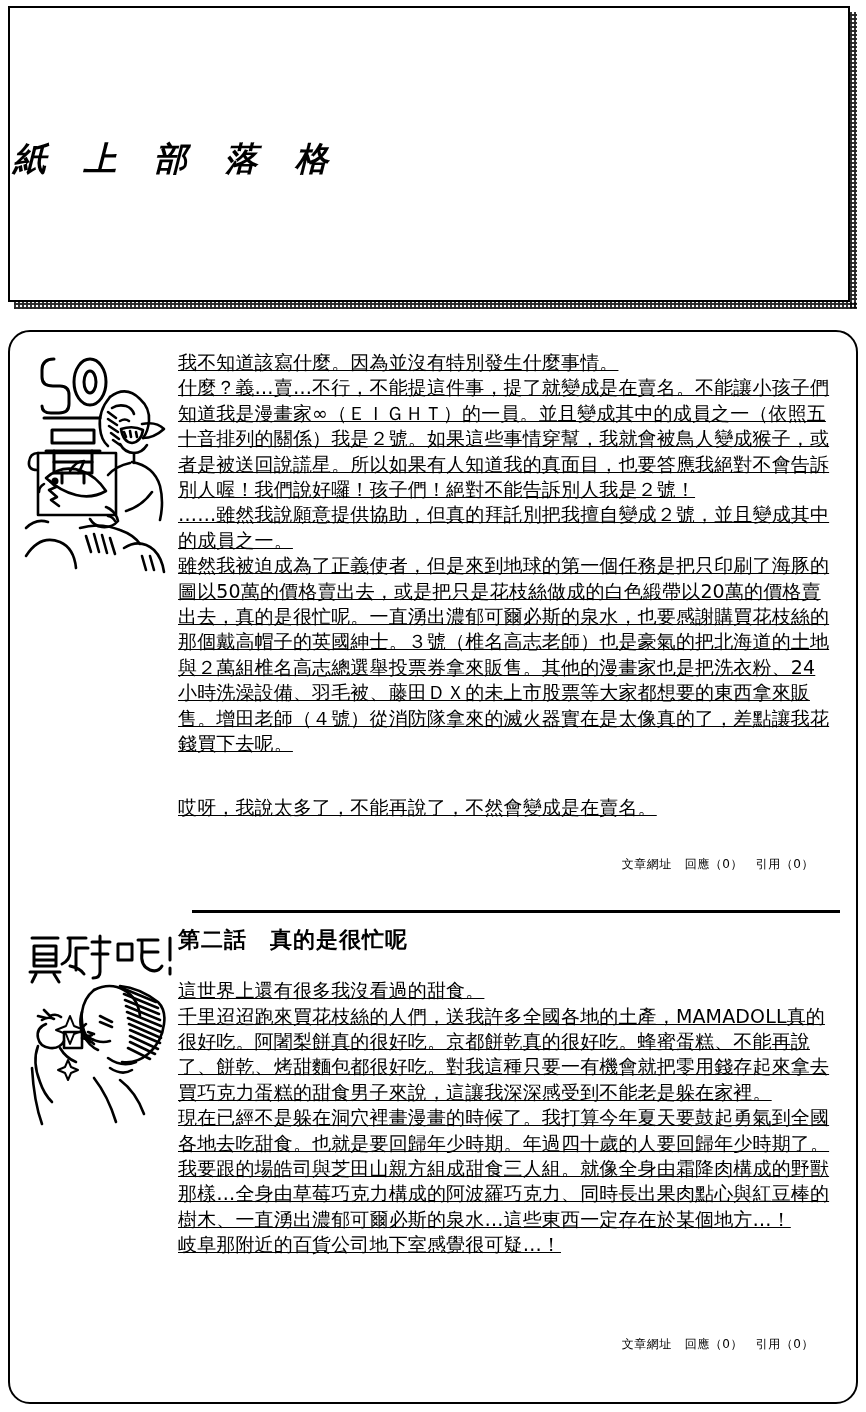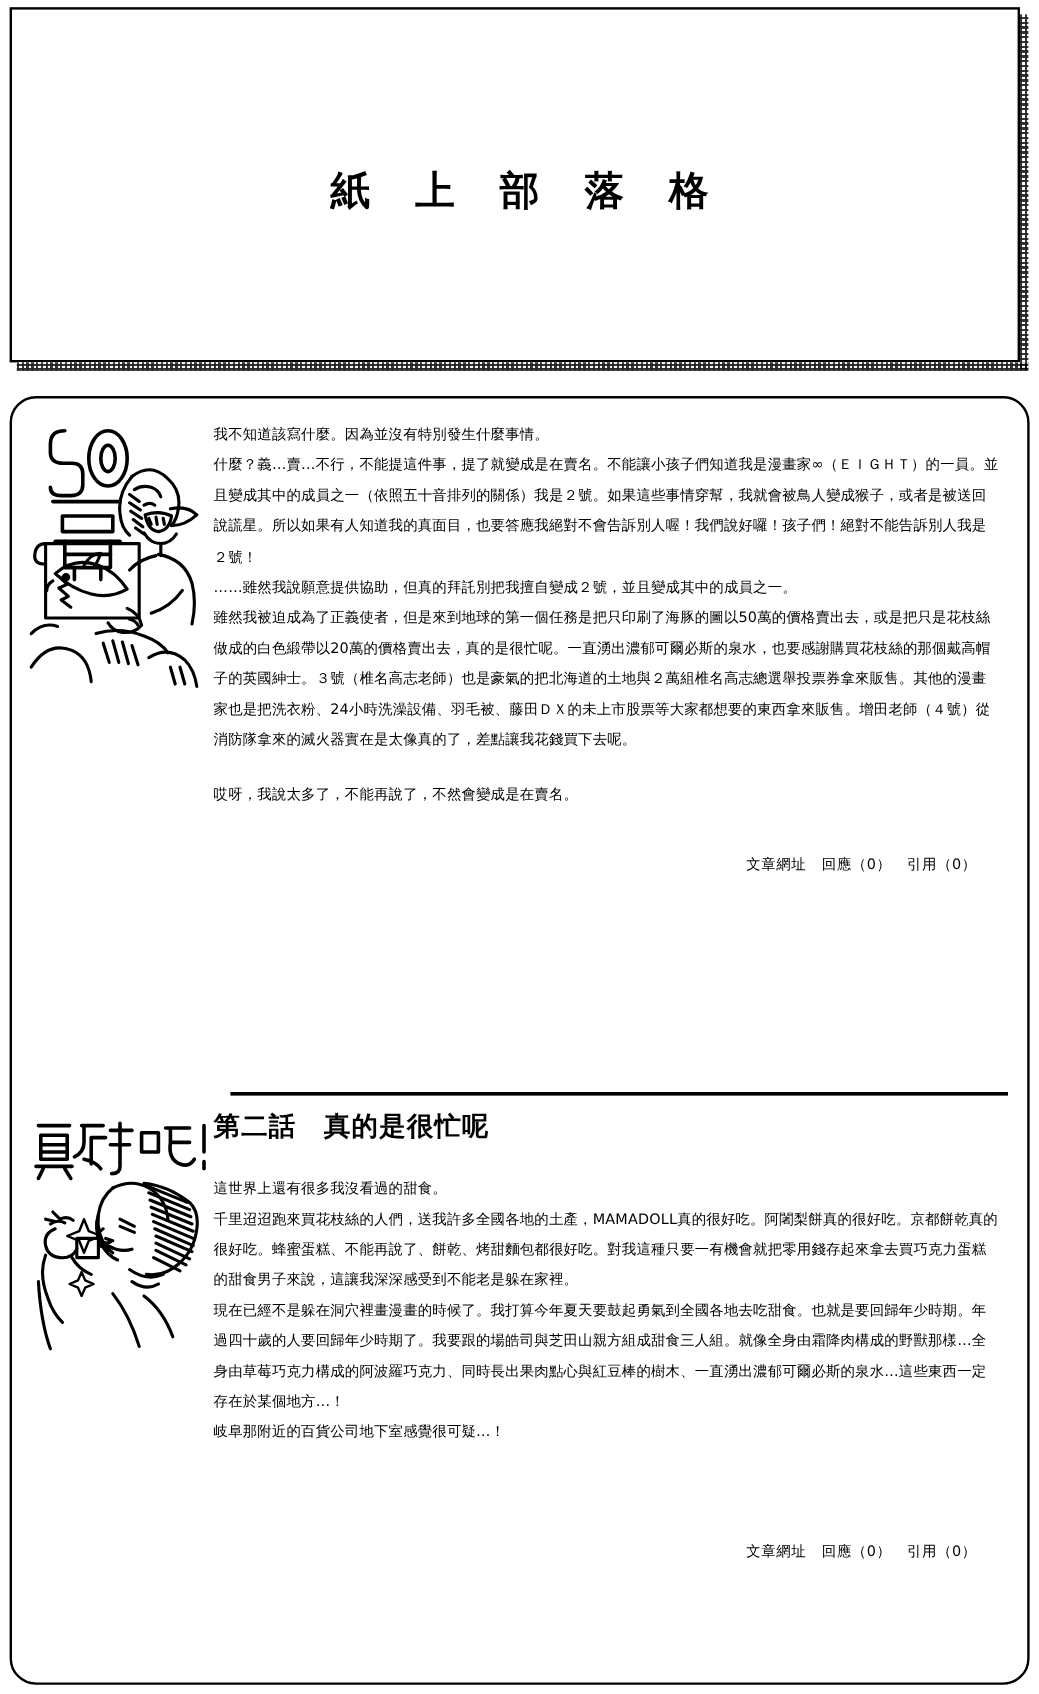--- a/index.html
+++ b/index.html
@@ -49,27 +49,27 @@
       repeating-linear-gradient(90deg, #111 0 2px, #fff 2px 4px),
       repeating-linear-gradient(0deg, #111 0 2px, #fff 2px 4px);
     background-blend-mode: multiply;
     opacity: 0.85;
   }
   .site-title {
     position: absolute;
     left: 0;
     right: 0;
     top: 142px;
-    text-align: center;
     font-size: 33px;
     font-weight: bold;
     letter-spacing: 13px;
     text-indent: 13px;
     line-height: 1;
     white-space: nowrap;
+    font-style: italic;
   }
 
   
   .content-box {
     position: absolute;
     left: 8px;
     top: 330px;
     width: 850px;
     height: 1074px;
     border: 2px solid #000;
@@ -96,31 +96,32 @@
   .entry-title {
     font-size: 22px;
     font-weight: bold;
     letter-spacing: 1px;
     line-height: 1.1;
     margin: 0 0 26px 0;
     white-space: pre;
   }
 
   .entry-text {
-    font-size: 12px;
+    font-size: 19px;
     line-height: 25.4px;
     letter-spacing: 0.15px;
     margin: 0;
     text-align: left;
+    text-decoration: underline;
   }
   .entry-text p {
     margin: 0;
   }
   .entry-text p.spaced {
-    margin-top: 21px;
+    margin-top: 38px;
   }
 
   .entry-footer {
     margin-top: 22px;
     text-align: right;
     font-size: 12px;
     letter-spacing: 0.5px;
     padding-right: 20px;
     white-space: pre;
   }

